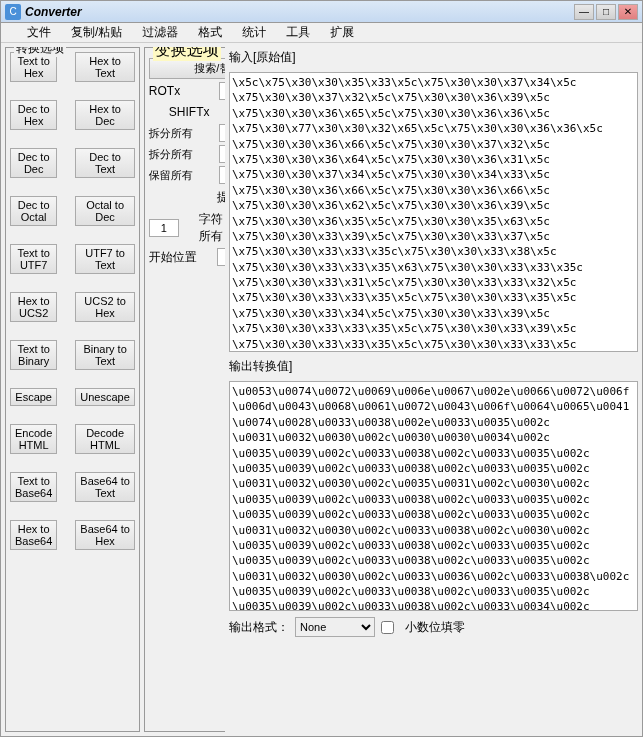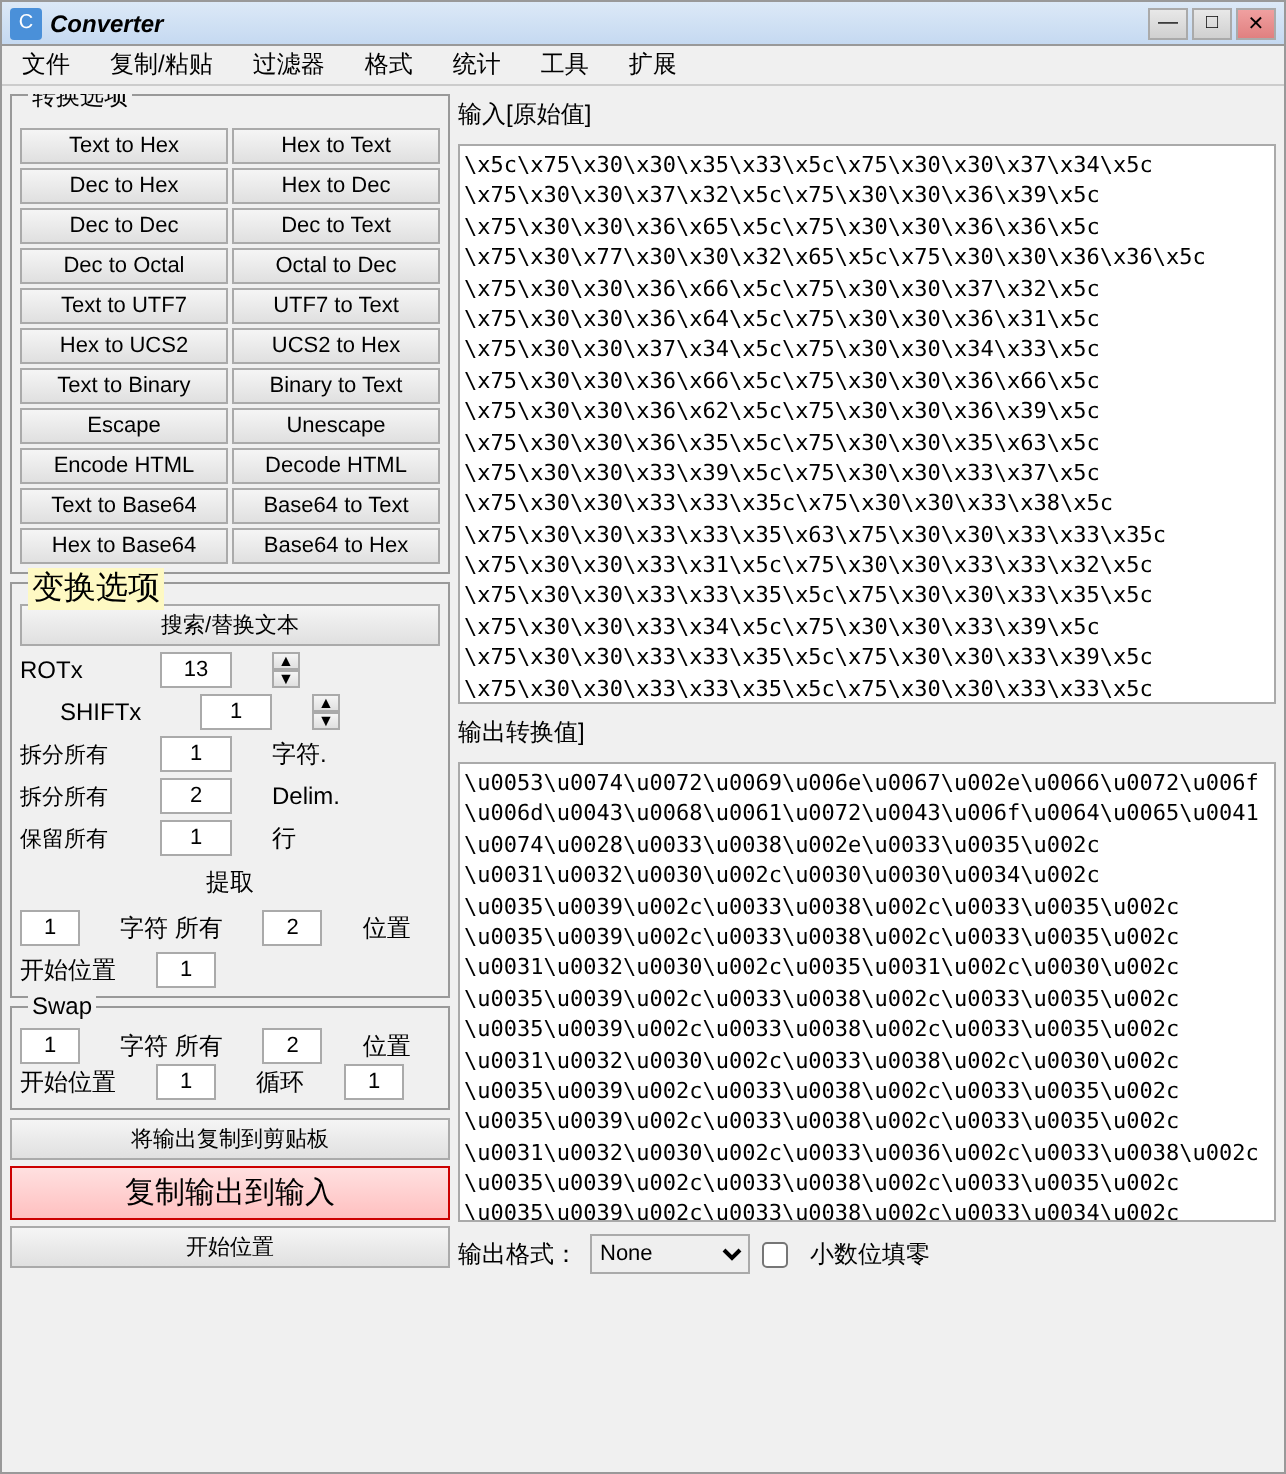--- a/index.html
+++ b/index.html
@@ -61,42 +61,41 @@
       align-items: center;
       justify-content: center;
       font-size: 10px;
     }
     .title-btn.close { background: linear-gradient(to bottom, #f0a0a0, #e08080); }
     .menu-bar {
       background: #f0f0f0;
       height: 20px;
       display: flex;
       align-items: center;
-      padding: 0 4px;
+      padding: 0 20px;
       border-bottom: 1px solid #ccc;
       flex-shrink: 0;
       gap: 8px;
     }
     .menu-item {
       padding: 2px 6px;
       cursor: pointer;
       font-size: 12px;
     }
     .main-content {
       display: flex;
       flex: 1;
       overflow: hidden;
       padding: 4px;
       gap: 4px;
     }
     .left-panel {
       width: 220px;
       flex-shrink: 0;
       display: flex;
-      flex-direction: column;
       gap: 4px;
       overflow-y: auto;
     }
     .right-panel {
       flex: 1;
       display: flex;
       flex-direction: column;
       gap: 4px;
     }
     .group-box {
@@ -109,22 +108,22 @@
       position: absolute;
       top: -8px;
       left: 8px;
       background: #f0f0f0;
       padding: 0 2px;
       font-size: 12px;
     }
     .conv-grid {
       display: grid;
       grid-template-columns: 1fr 1fr;
-      gap: 2px;
-      margin-top: 12px;
+      gap: 18px;
+      margin-top: 0;
     }
     .conv-btn {
       border: 1px solid #aaa;
       background: linear-gradient(to bottom, #f5f5f5, #e0e0e0);
       padding: 2px 4px;
       cursor: pointer;
       font-size: 11px;
       text-align: center;
       font-family: "SimSun", sans-serif;
     }

